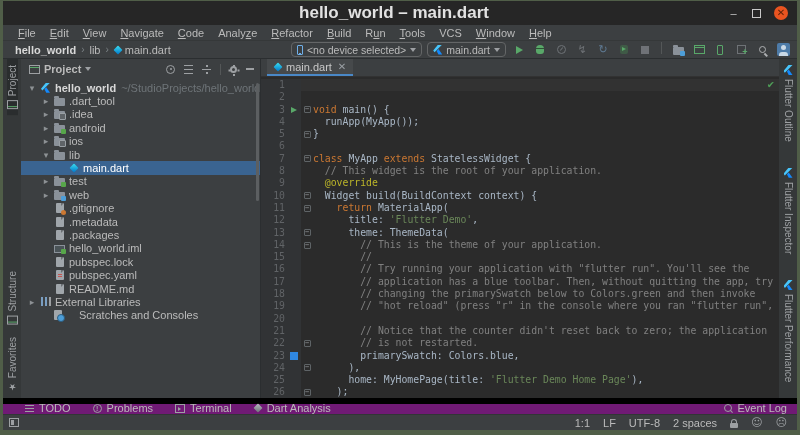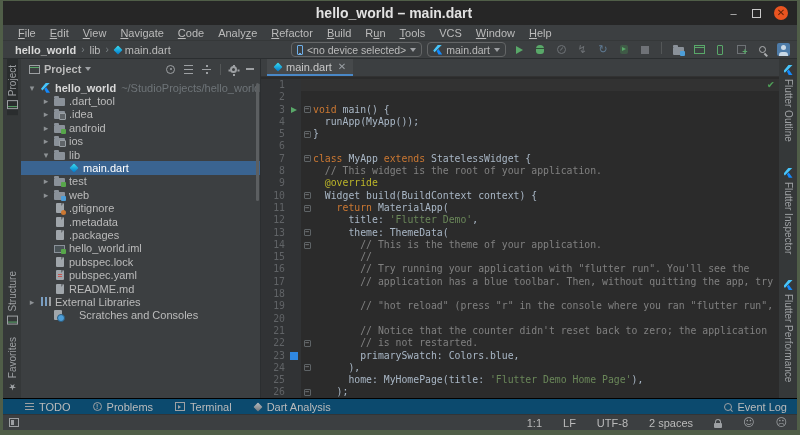--- a/index.html
+++ b/index.html
@@ -8,21 +8,21 @@
 
   .window{ width:800px; height:435px; display:flex; flex-direction:column;
     border-left:3px solid #505e48; border-right:3px solid #505e48;
     border-top:1px solid #505e48; border-bottom:5px solid #505e48;
     background:#3c3f41; overflow:hidden; }
 
   
   .titlebar{ height:24px; background:#262626; display:flex; align-items:center;
     position:relative; flex:none; }
   .title-text{ position:absolute; left:0; right:12px; text-align:center;
-    color:#e2e2e2; font-size:14px; font-weight:bold; }
+    color:#e2e2e2; font-size:17px; font-weight:bold; }
   .win-controls{ margin-left:auto; display:flex; align-items:center; gap:13px;
     padding-right:9px; z-index:2; }
   .win-min,.win-max{ color:#c8c8c8; font-size:11px; line-height:10px; width:11px; text-align:center; }
   .win-max{ font-size:9px; border:1px solid #c8c8c8; width:9px; height:9px; }
   .win-close{ width:14px; height:14px; border-radius:50%; background:#e95420;
     color:#5e2107; font-size:10px; line-height:13px; text-align:center; font-weight:bold; }
 
   
   .menubar{ height:16px; display:flex; align-items:center; padding-left:8px;
     background:#3c3f41; border-bottom:1px solid #353839; flex:none; }
@@ -187,27 +187,27 @@
   .color-chip{ width:8px; height:8px; background:#2f87e0; }
   .runnable{ width:0; height:0; border-top:3.5px solid transparent; border-bottom:3.5px solid transparent;
     border-left:6px solid #59a869; }
   .code-text{ color:#a9b7c6; }
   .tk-k{ color:#cc7832; } .tk-s{ color:#6a8759; } .tk-c{ color:#808080; }
   .tk-a{ color:#bbb529; } .tk-p{ color:#a9b7c6; }
   .caret-bar{ display:inline-block; width:1px; height:10px; background:#c8c8c8; vertical-align:-1px; }
   .inspect-ok{ position:absolute; top:2px; right:5px; }
 
   
-  .bottombar{ height:16px; background:#0c4a6e; border-top:1px solid #000000; display:flex;
-    align-items:center; padding:0 10px 0 22px; flex:none; }
+  .bottombar{ height:16px; background:#701a75; border-top:6px solid #000000; display:flex;
+    align-items:flex-end; padding:0 10px 0 22px; flex:none; }
   .bb-item{ display:flex; align-items:center; gap:5px; color:#bbbbbb; font-size:11px; margin-right:22px; }
   .bb-right{ margin-left:auto; display:flex; align-items:center; gap:5px; color:#bbbbbb; font-size:11px; }
   .statusbar{ height:16px; background:#3c3f41; border-top:1px solid #323537; display:flex;
     align-items:center; padding:0 10px 0 6px; flex:none; }
-  .sb-right{ margin-left:auto; display:flex; align-items:center; gap:21px; color:#bbbbbb; font-size:11px; }
+  .sb-right{ margin-left:auto; display:flex; align-items:center; gap:13px; color:#bbbbbb; font-size:11px; }
 </style>
 </head>
 <body>
 
 <div class="window">
 
   <div class="titlebar">
     <div class="title-text">hello_world – main.dart</div>
     <div class="win-controls">
       <span class="win-min">–</span>
@@ -487,21 +487,21 @@
           <div class="code-line"><span class="gut">8</span><span class="gut-icons"></span><span class="fold-col"></span><span class="code-text"><span class="tk-c">  // This widget is the root of your application.</span></span></div>
           <div class="code-line"><span class="gut">9</span><span class="gut-icons"></span><span class="fold-col"></span><span class="code-text"><span class="tk-a">  @override</span></span></div>
           <div class="code-line"><span class="gut">10</span><span class="gut-icons"></span><span class="fold-col"><span class="fold-box">−</span></span><span class="code-text"><span class="tk-p">  Widget build(BuildContext context) {</span></span></div>
           <div class="code-line"><span class="gut">11</span><span class="gut-icons"></span><span class="fold-col"><span class="fold-box">−</span></span><span class="code-text"><span class="tk-p">    </span><span class="tk-k">return</span><span class="tk-p"> MaterialApp(</span></span></div>
           <div class="code-line"><span class="gut">12</span><span class="gut-icons"></span><span class="fold-col"></span><span class="code-text"><span class="tk-p">      title: </span><span class="tk-s">'Flutter Demo'</span><span class="tk-p">,</span></span></div>
           <div class="code-line"><span class="gut">13</span><span class="gut-icons"></span><span class="fold-col"><span class="fold-box">−</span></span><span class="code-text"><span class="tk-p">      theme: ThemeData(</span></span></div>
           <div class="code-line"><span class="gut">14</span><span class="gut-icons"></span><span class="fold-col"><span class="fold-box">−</span></span><span class="code-text"><span class="tk-c">        // This is the theme of your application.</span></span></div>
           <div class="code-line"><span class="gut">15</span><span class="gut-icons"></span><span class="fold-col"></span><span class="code-text"><span class="tk-c">        //</span></span></div>
           <div class="code-line"><span class="gut">16</span><span class="gut-icons"></span><span class="fold-col"></span><span class="code-text"><span class="tk-c">        // Try running your application with "flutter run". You'll see the</span></span></div>
           <div class="code-line"><span class="gut">17</span><span class="gut-icons"></span><span class="fold-col"></span><span class="code-text"><span class="tk-c">        // application has a blue toolbar. Then, without quitting the app, try</span></span></div>
-          <div class="code-line"><span class="gut">18</span><span class="gut-icons"></span><span class="fold-col"></span></div>
+          <div class="code-line"><span class="gut">18</span><span class="gut-icons"></span><span class="fold-col"></span><span class="code-text"><span class="tk-c">        // changing the primarySwatch below to Colors.green and then invoke</span></span></div>
           <div class="code-line"><span class="gut">19</span><span class="gut-icons"></span><span class="fold-col"></span><span class="code-text"><span class="tk-c">        // "hot reload" (press "r" in the console where you ran "flutter run",</span></span></div>
           <div class="code-line"><span class="gut">20</span><span class="gut-icons"></span><span class="fold-col"></span></div>
           <div class="code-line"><span class="gut">21</span><span class="gut-icons"></span><span class="fold-col"></span><span class="code-text"><span class="tk-c">        // Notice that the counter didn't reset back to zero; the application</span></span></div>
           <div class="code-line"><span class="gut">22</span><span class="gut-icons"></span><span class="fold-col"><span class="fold-box">−</span></span><span class="code-text"><span class="tk-c">        // is not restarted.</span></span></div>
           <div class="code-line"><span class="gut">23</span><span class="gut-icons"><span class="color-chip"></span></span><span class="fold-col"></span><span class="code-text"><span class="tk-p">        primarySwatch: Colors.blue,</span></span></div>
           <div class="code-line"><span class="gut">24</span><span class="gut-icons"></span><span class="fold-col"><span class="fold-box">−</span></span><span class="code-text"><span class="tk-p">      ),</span></span></div>
           <div class="code-line"><span class="gut">25</span><span class="gut-icons"></span><span class="fold-col"></span><span class="code-text"><span class="tk-p">      home: MyHomePage(title: </span><span class="tk-s">'Flutter Demo Home Page'</span><span class="tk-p">),</span></span></div>
           <div class="code-line"><span class="gut">26</span><span class="gut-icons"></span><span class="fold-col"><span class="fold-box">−</span></span><span class="code-text"><span class="tk-p">    );</span></span></div>
         </div>
     </div>

